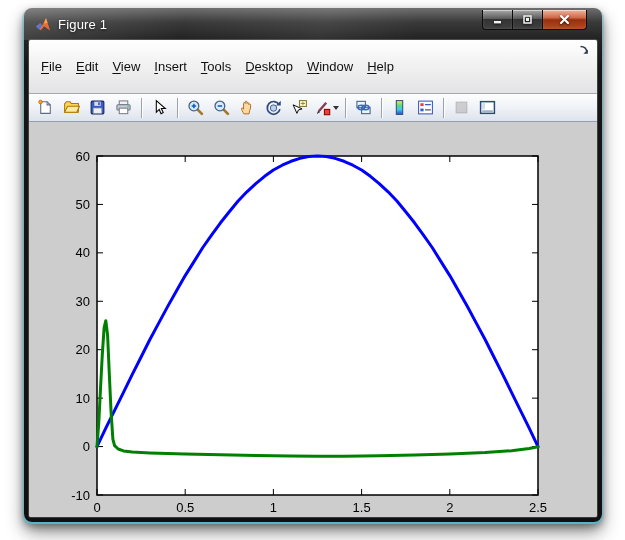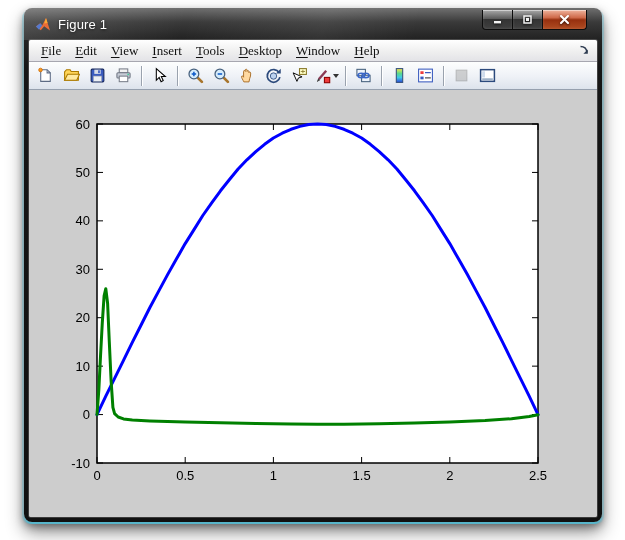--- a/index.html
+++ b/index.html
@@ -51,22 +51,22 @@
   .window-body{
     height:100%;display:flex;flex-direction:column;
     background:#cdcdcd;border-radius:2px;overflow:hidden;
     box-shadow:0 0 0 1px rgba(255,255,255,.18);
   }
   
   .menubar{
     height:21px;flex:0 0 21px;position:relative;
     background:linear-gradient(#ffffff,#efefef 55%,#e3e3e7);
     border-bottom:1px solid #a7a7b0;
-    display:flex;align-items:flex-end;padding:0 5px;
-    font-size:13px;color:#101010;font-family:Liberation Serif, serif;
+    display:flex;align-items:center;padding:16px 5px;
+    font-size:13px;color:#101010;
   }
   .menu-item{padding:2px 7px;cursor:default;white-space:nowrap}
   .menu-item u{text-underline-offset:2px}
   .menubar-dock{
     position:absolute;right:4px;top:2px;width:18px;height:16px;
     display:flex;align-items:center;justify-content:center;
   }
   .menubar-dock svg{width:12px;height:12px}
   
   .toolbar{

